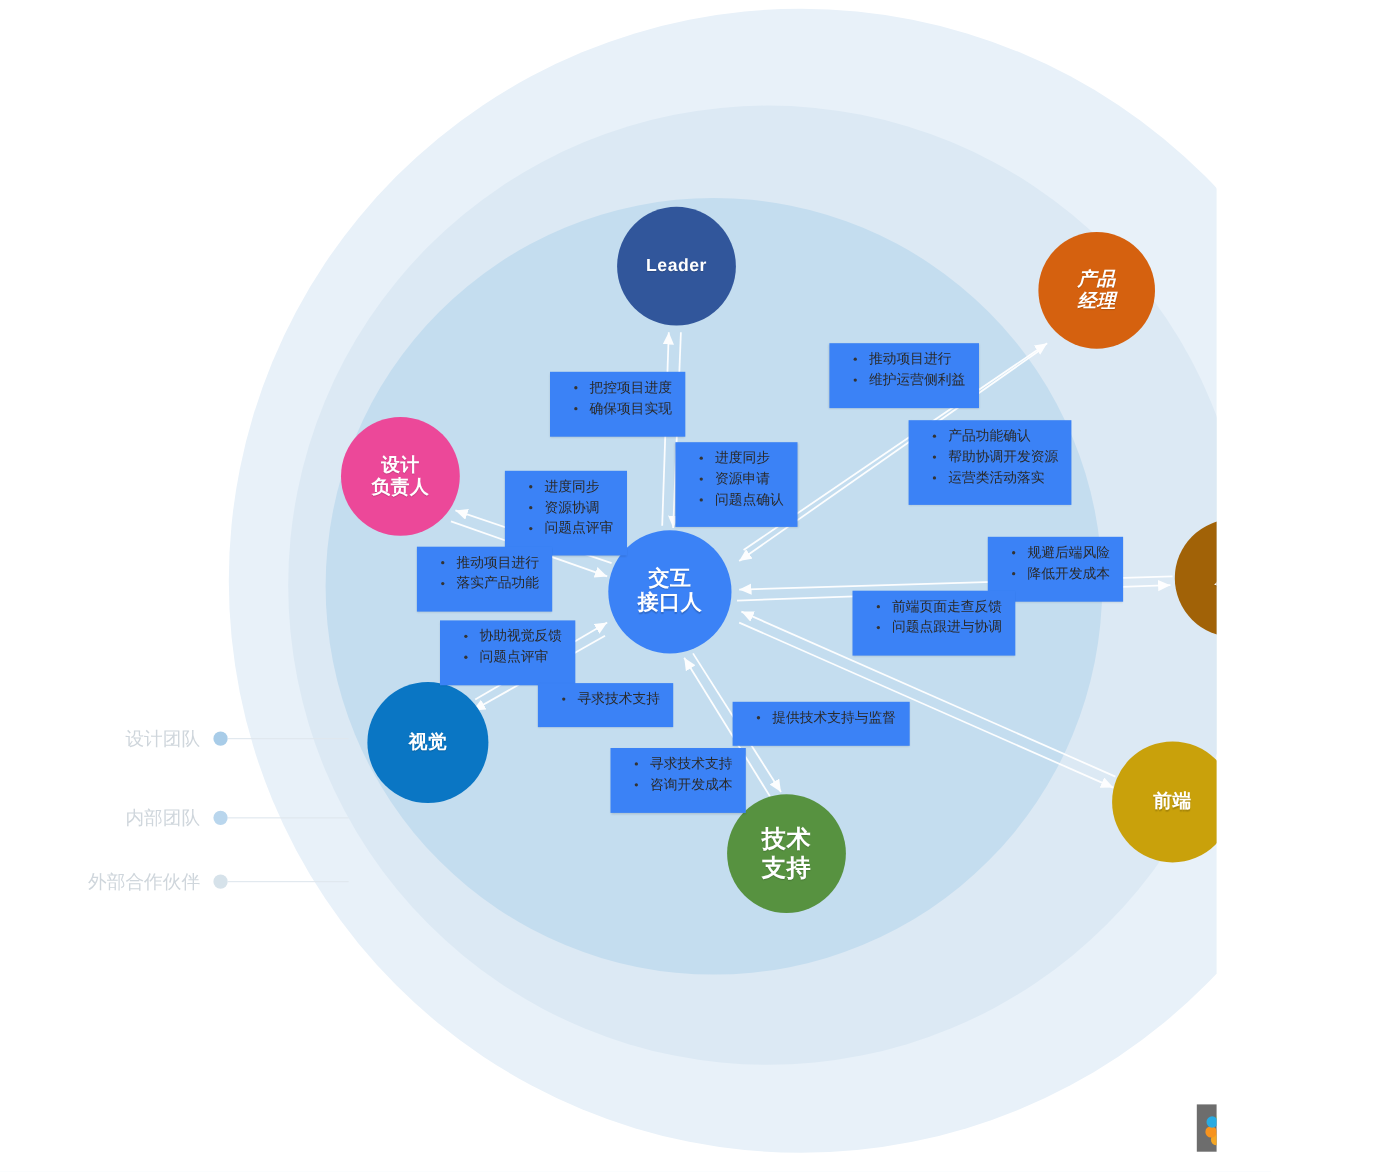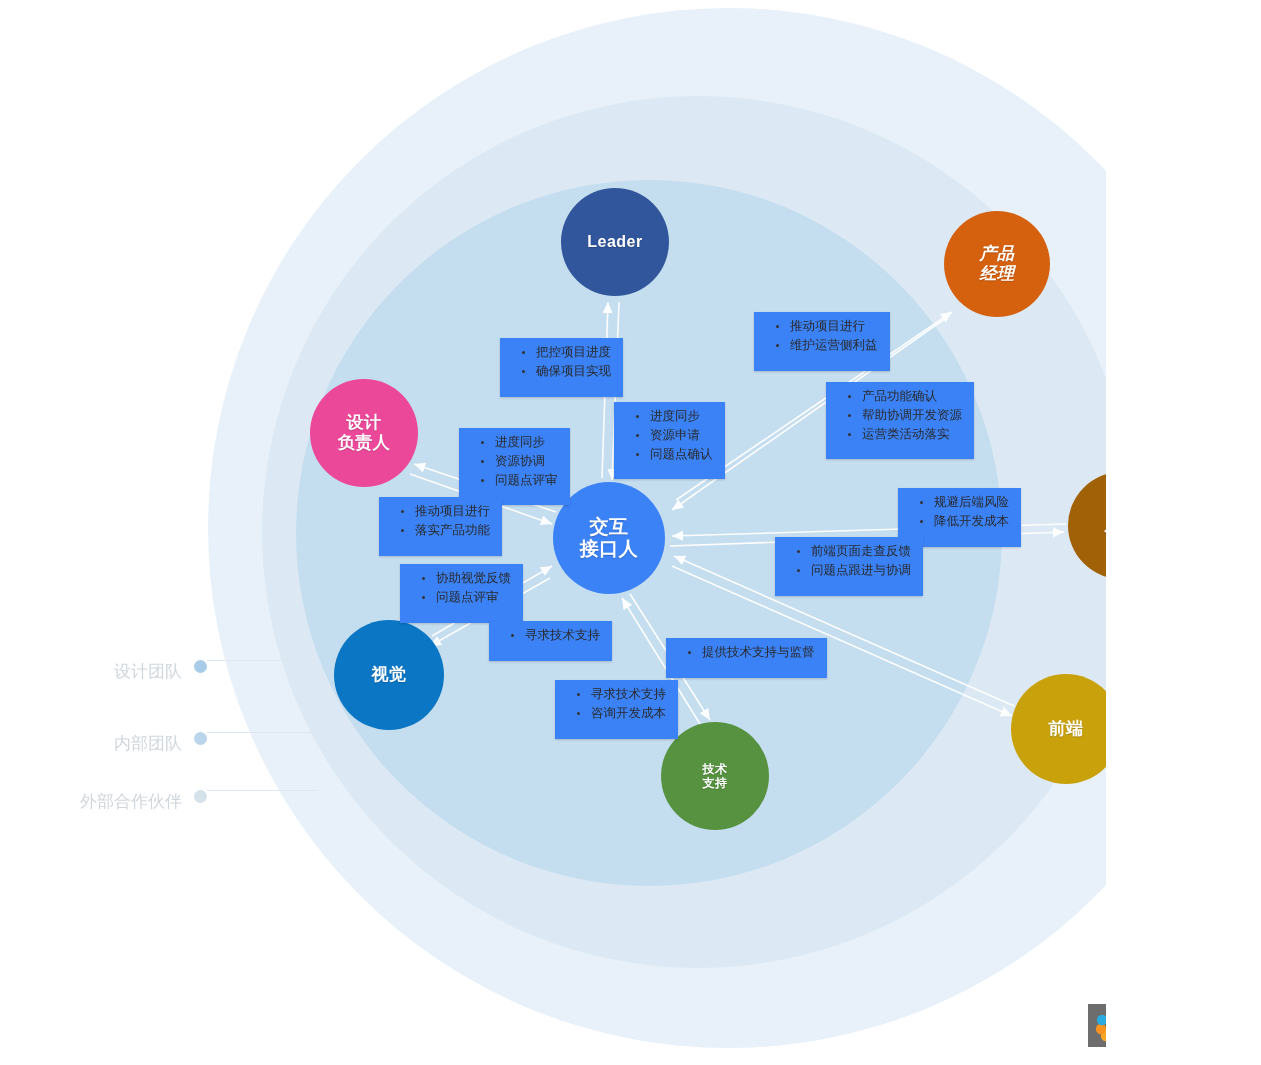--- a/index.html
+++ b/index.html
@@ -87,21 +87,21 @@
   #node-visual {
     left: 334px; top: 620px; width: 110px; height: 110px;
     background: #0a76c4; font-size: 17px;
   }
   #node-frontend {
     left: 1011px; top: 674px; width: 110px; height: 110px;
     background: #c9a10b; font-size: 17px;
   }
   #node-tech {
     left: 661px; top: 722px; width: 108px; height: 108px;
-    background: #579240; font-size: 12px;
+    background: #579240; font-size: 22px;
   }
 
   
   .callout {
     position: absolute;
     background: #3b82f6;
     box-shadow: 0 1px 2px rgba(0,0,0,.16);
     padding: 5px 12px 16px 8px;
     box-sizing: border-box;
     font-size: 12.5px;
@@ -129,20 +129,21 @@
 
   
   #legend {
     position: absolute;
     left: 0; top: 660px;
     width: 280px;
   }
   .legend-row {
     position: absolute;
     display: flex;
+    align-items: center;
     height: 22px;
   }
   .legend-label {
     font-size: 17px;
     color: #cfd6dc;
     white-space: nowrap;
     text-align: right;
     width: 132px;
   }
   .legend-dot {

